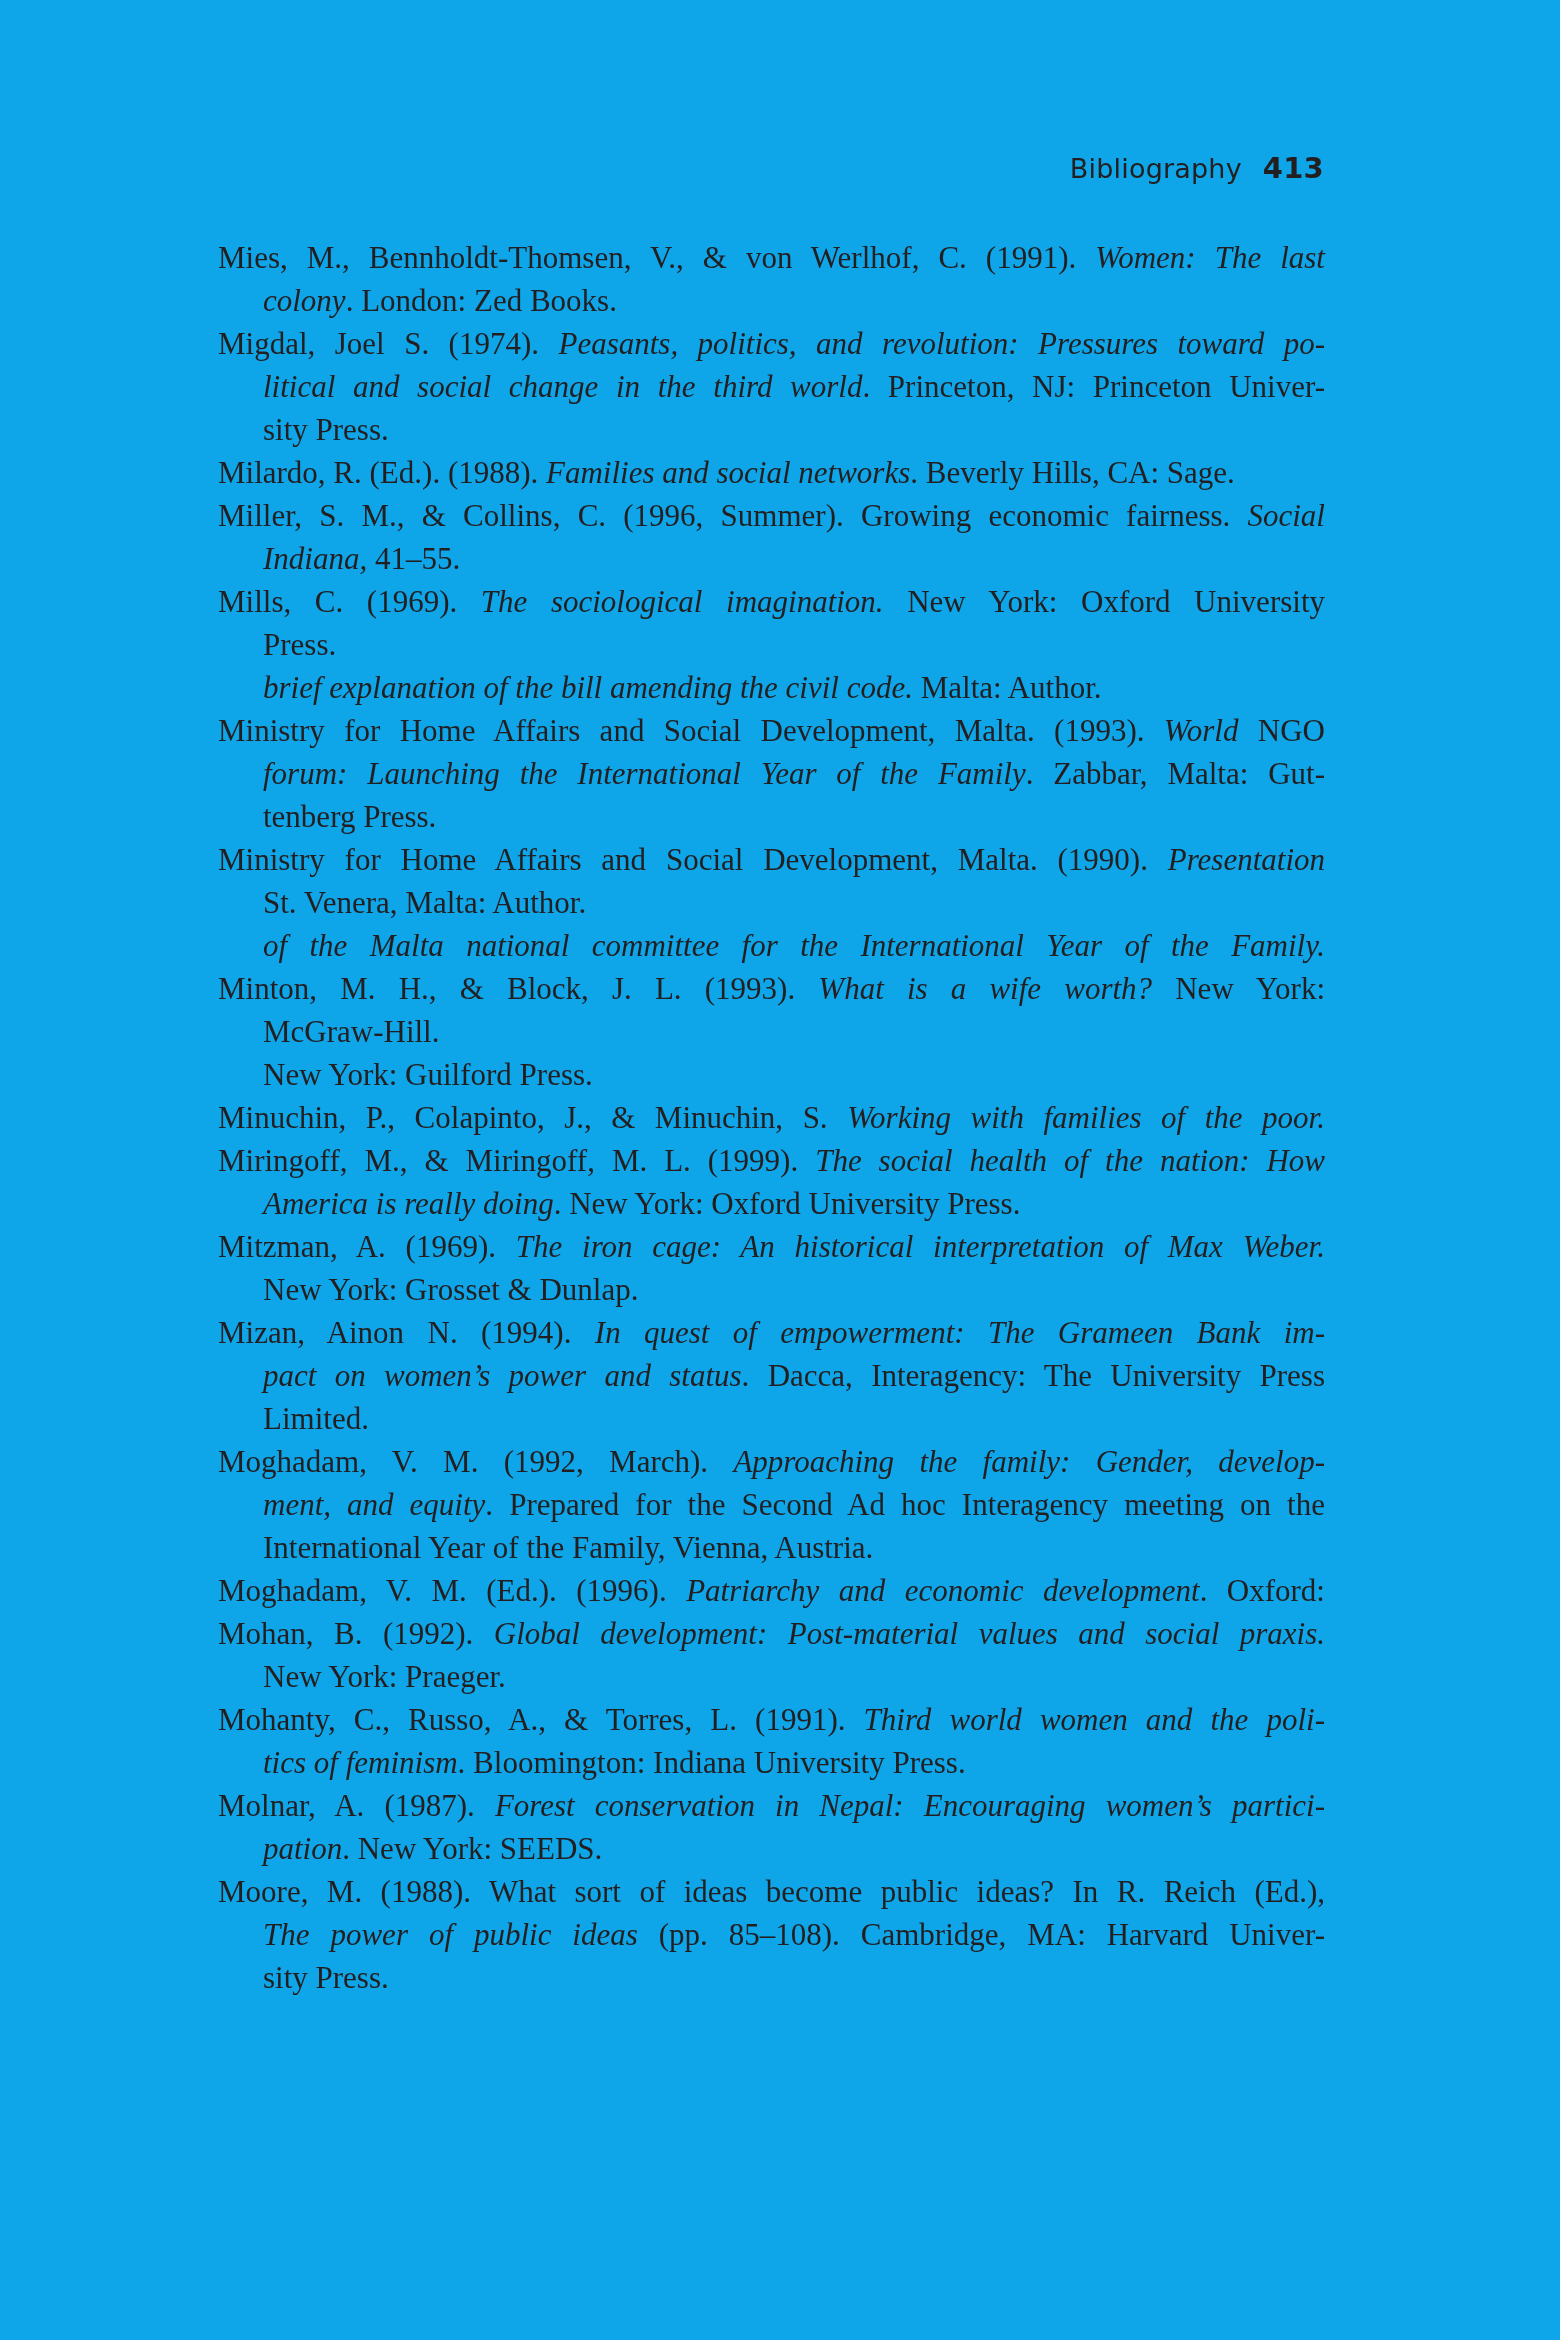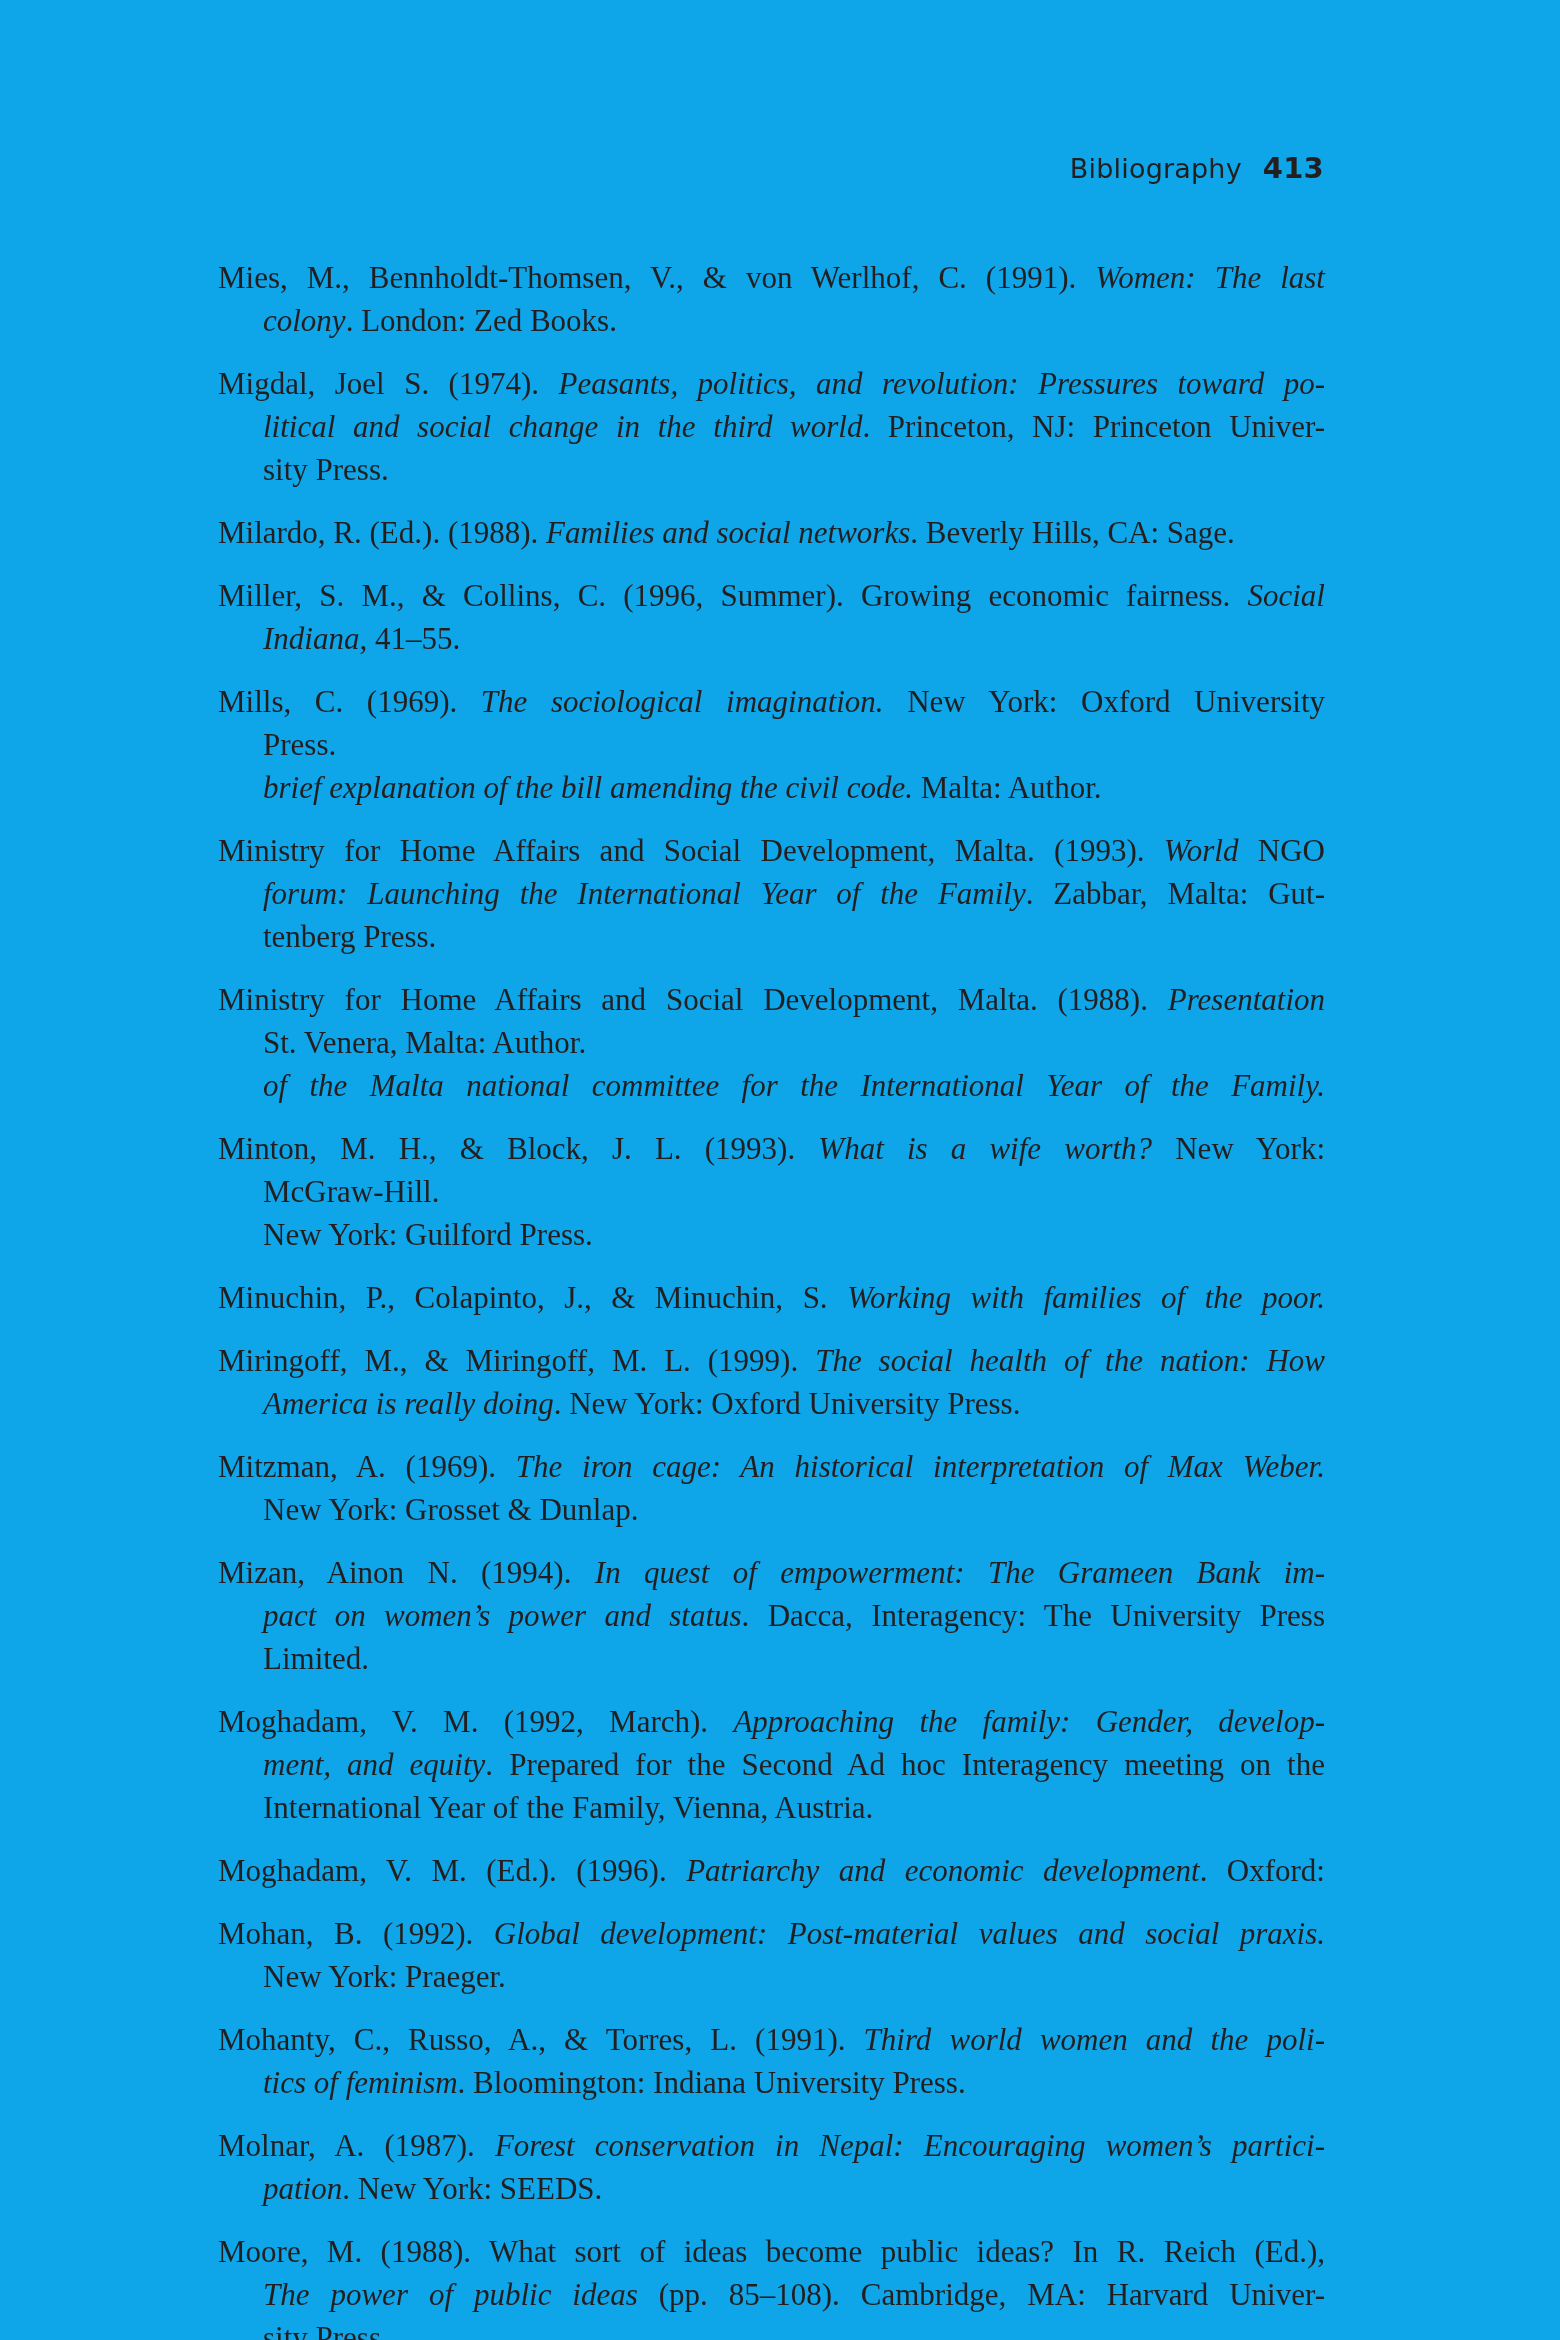--- a/index.html
+++ b/index.html
@@ -12,21 +12,21 @@
   }
   .running-head .title { font-weight: normal; }
   .running-head .pageno { font-weight: bold; margin-left: 21px; font-size: 29px; }
   .bib {
     position: absolute; left: 218px; top: 236px; width: 1107px;
     font-family: "Liberation Serif", serif; font-size: 31px; color: #231f20;
     line-height: 43px;
   }
   .entry { margin: 0; padding: 0; }
   .line { white-space: nowrap; text-align: justify; text-align-last: justify; display: block; }
-  .line.first { padding-left: 0; margin-top: 20px; }
+  .line.first { padding-left: 0; }
   .line.cont { padding-left: 45px; }
   .line.last { text-align-last: left; }
   .it { font-style: italic; }
 </style>
 </head>
 <body>
 
 <div class="page">
   <div class="running-head">
     <span class="title">Bibliography</span><span class="pageno">413</span>
@@ -55,21 +55,21 @@
       </div>
       <div class="entry">
         <span class="line cont last"><span class="it">brief explanation of the bill amending the civil code.</span><span> Malta: Author.</span></span>
       </div>
       <div class="entry">
         <span class="line first"><span>Ministry for Home Affairs and Social Development, Malta. (1993). </span><span class="it">World</span><span> NGO</span></span>
         <span class="line cont"><span class="it">forum: Launching the International Year of the Family</span><span>. Zabbar, Malta: Gut-</span></span>
         <span class="line cont last"><span>tenberg Press.</span></span>
       </div>
       <div class="entry">
-        <span class="line first"><span>Ministry for Home Affairs and Social Development, Malta. (1988). </span><span class="it">Presentation</span></span>
+        <span class="line first"><span>Ministry for Home Affairs and Social Development, Malta. (1990). </span><span class="it">Presentation</span></span>
         <span class="line cont last"><span>St. Venera, Malta: Author.</span></span>
         <span class="line cont"><span class="it">of the Malta national committee for the International Year of the Family.</span></span>
       </div>
       <div class="entry">
         <span class="line first"><span>Minton, M. H., &amp; Block, J. L. (1993). </span><span class="it">What is a wife worth?</span><span> New York:</span></span>
         <span class="line cont last"><span>McGraw-Hill.</span></span>
       </div>
       <div class="entry">
         <span class="line cont last"><span>New York: Guilford Press.</span></span>
         <span class="line first"><span>Minuchin, P., Colapinto, J., &amp; Minuchin, S. </span><span class="it">Working with families of the poor.</span></span>

